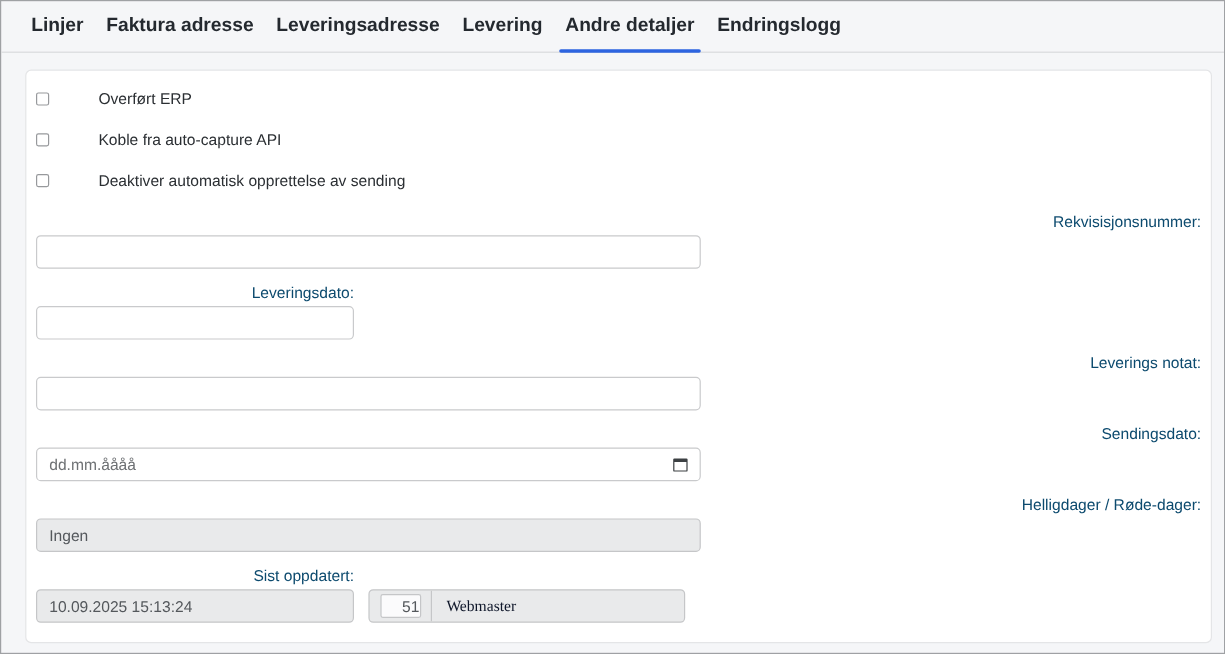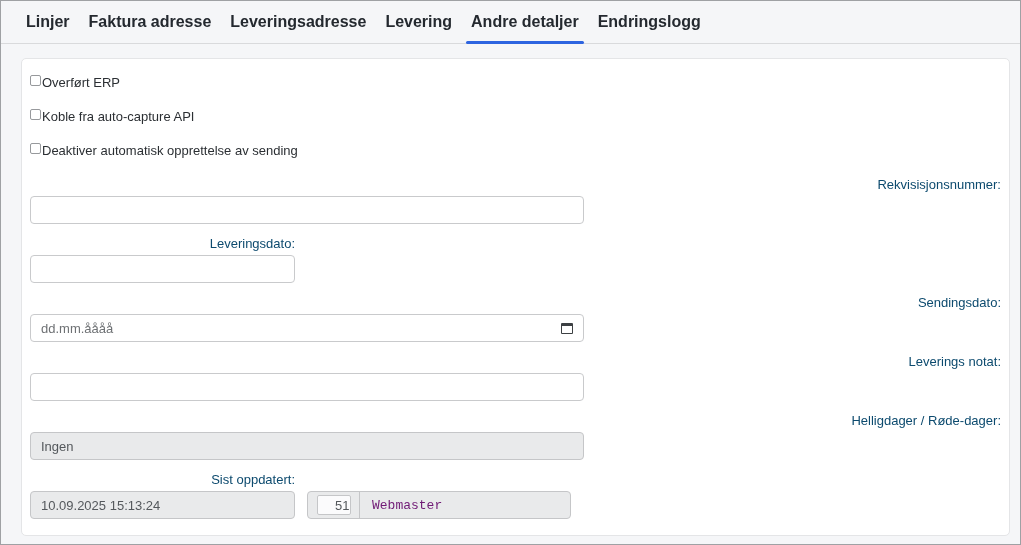--- a/index.html
+++ b/index.html
@@ -35,24 +35,24 @@
   
   .panel {
     margin:14px 10px 0 20px;
     height:478px;
     background:#ffffff;
     border:1px solid #e4e5e7;
     border-radius:5px;
     padding:16px 8px;
   }
   .checkbox-row {
-    display:flex; 
+    display:flex; align-items:center;
     margin-bottom:19px;
     font-size:13px; color:#2b2f33;
-    line-height:15px; height:15px;
+    line-height:15px; height:15px;gap:40px;
   }
   .checkbox {
     flex:none;
     width:11px; height:11px;
     border:1px solid #97999c; border-radius:2px;
     background:#fff;
     margin-right:1px;
     cursor:pointer;
   }
   .field { margin-bottom:12px; }
@@ -112,22 +112,22 @@
     background:#fbfbfc;
     text-align:right;
     font-size:13px; color:#54585c;
     font-family:"Liberation Sans", sans-serif;
     padding:0;
   }
   .igroup-text {
     flex:1; height:100%;
     border:none; background:transparent;
     padding:0 12px;
-    font-size:13px; color:#701a75;
-    font-family:Liberation Mono, monospace;
+    font-size:13px; color:#0f172a;
+    font-family:Liberation Serif, serif;
     outline:none;
   }
 </style>
 </head>
 <body>
 
 <div class="tabbar">
   <div class="tab">Linjer</div>
   <div class="tab">Faktura adresse</div>
   <div class="tab">Leveringsadresse</div>
@@ -159,30 +159,30 @@
   </div>
 
   <div class="field row2">
     <div class="col">
       <span class="flabel">Leveringsdato:</span>
       <input class="text-input half" type="text" value="" style="">
     </div>
   </div>
 
   <div class="field">
+    <span class="flabel">Leverings notat:</span>
+    <input class="text-input" type="text" value="" style="">
+  </div>
+
+  <div class="field">
     <span class="flabel">Sendingsdato:</span>
     <div class="date-wrap">
       <input class="text-input" type="text" placeholder="dd.mm.åååå" style="">
       <span class="cal-icon"></span>
     </div>
-  </div>
-
-  <div class="field">
-    <span class="flabel">Leverings notat:</span>
-    <input class="text-input" type="text" value="" style="">
   </div>
 
   <div class="field">
     <span class="flabel">Helligdager / Røde-dager:</span>
     <input class="text-input disabled" type="text" disabled="" value="Ingen" style="">
   </div>
 
   <div class="field row2">
     <div class="col">
       <span class="flabel">Sist oppdatert:</span>

